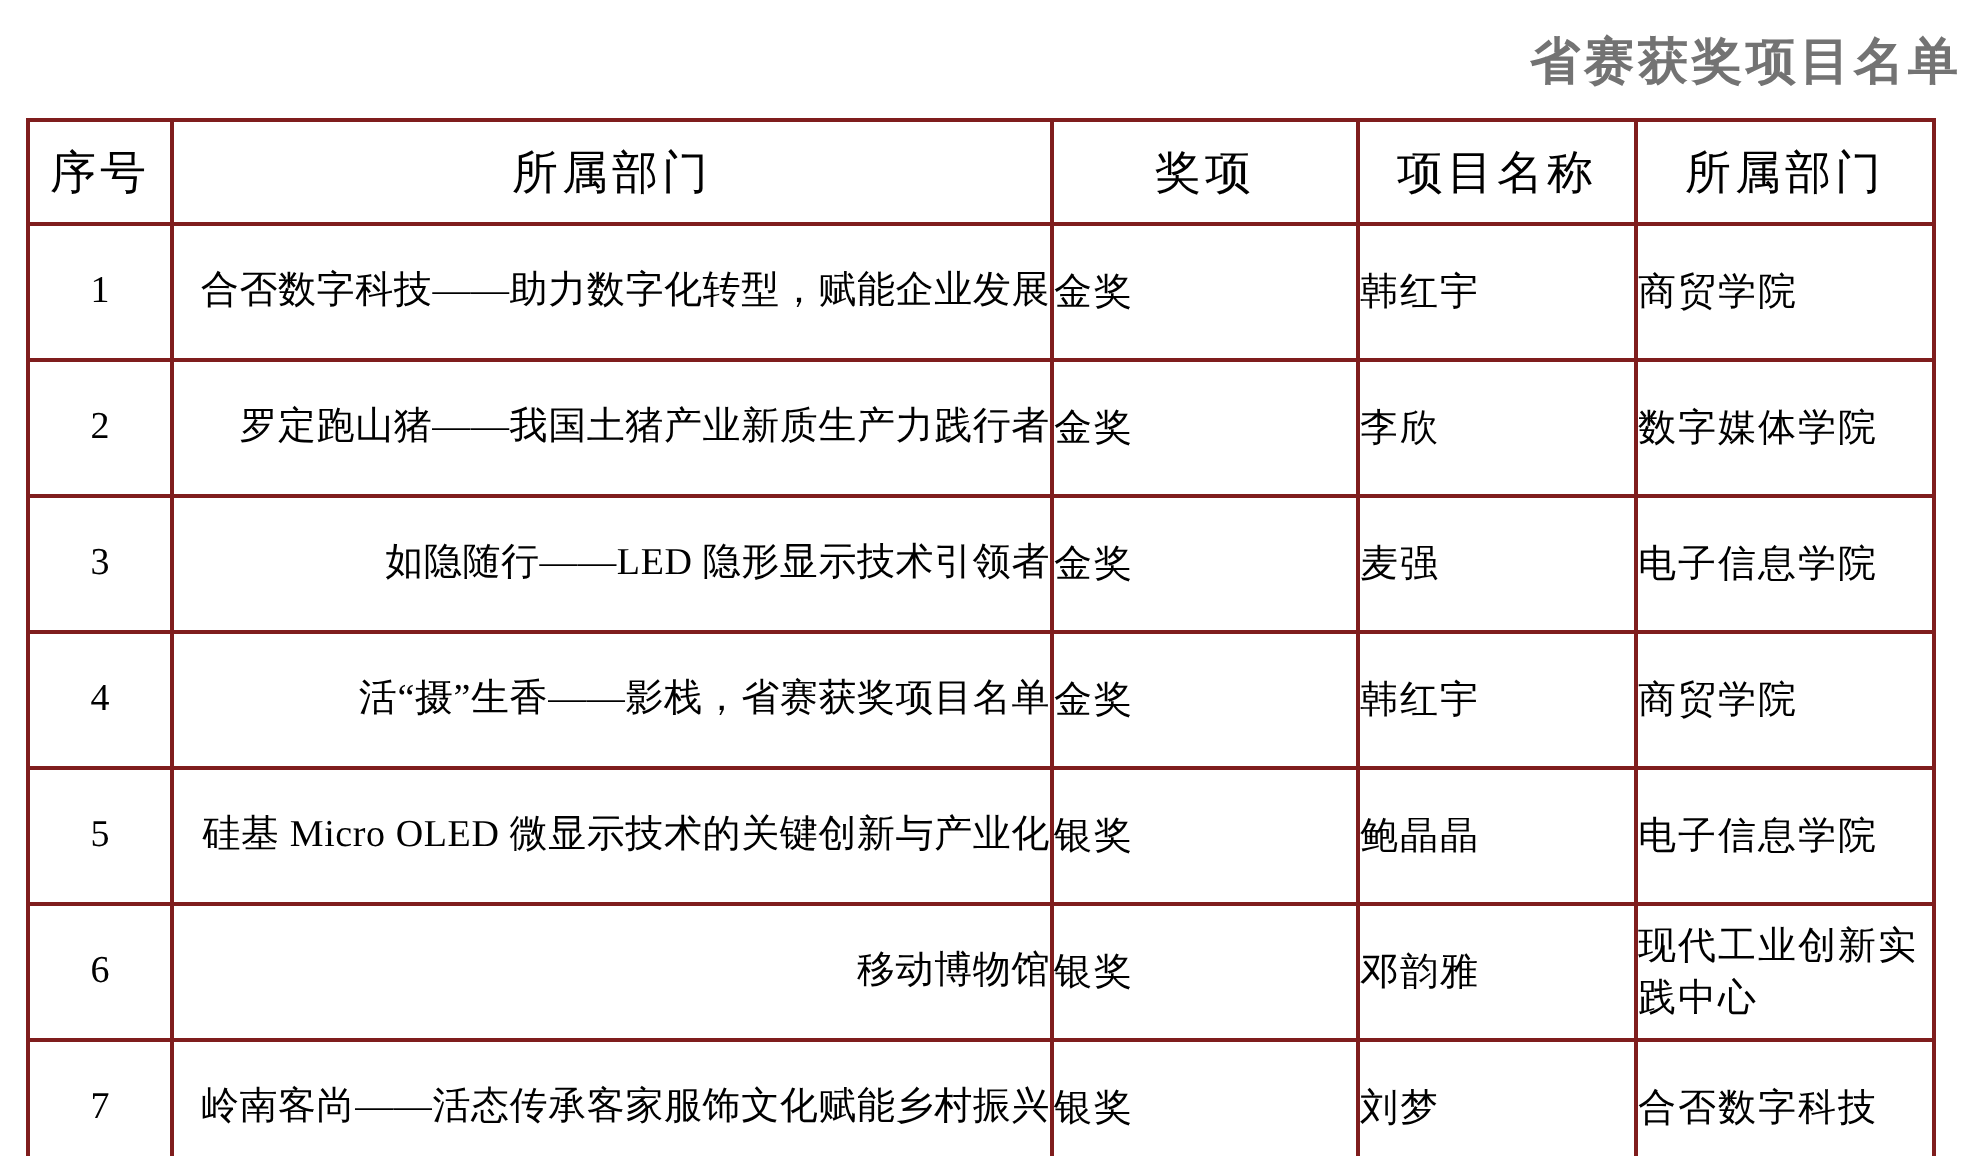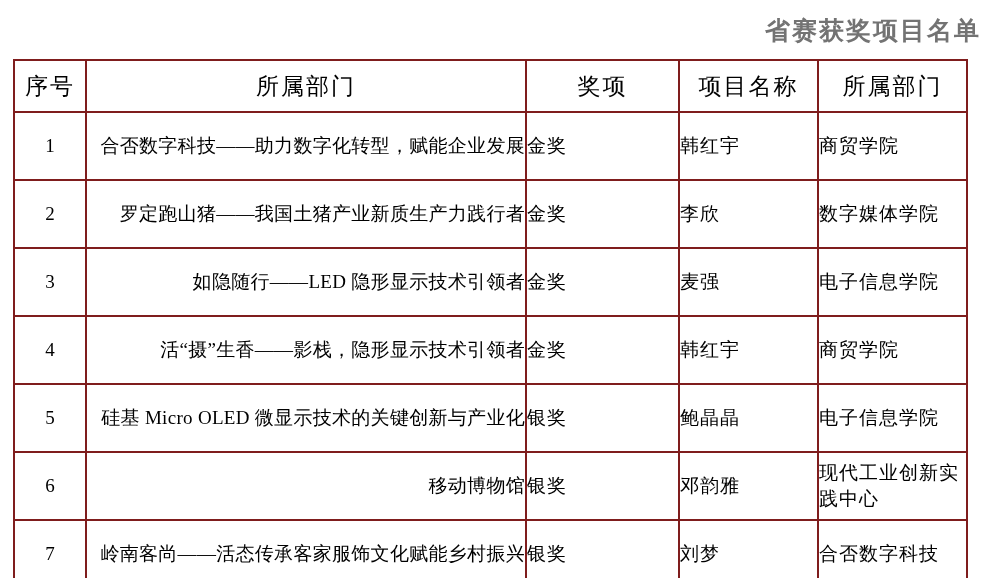--- a/index.html
+++ b/index.html
@@ -123,21 +123,21 @@
       </tr>
       <tr>
         <td class="cell-idx">3</td>
         <td class="cell-name">如隐随行——LED 隐形显示技术引领者</td>
         <td class="cell-center">金奖</td>
         <td class="cell-center">麦强</td>
         <td class="cell-center">电子信息学院</td>
       </tr>
       <tr>
         <td class="cell-idx">4</td>
-        <td class="cell-name">活“摄”生香——影栈，隐形显示技术引领者</td>
+        <td class="cell-name">活“摄”生香——影栈，省赛获奖项目名单</td>
         <td class="cell-center">金奖</td>
         <td class="cell-center">韩红宇</td>
         <td class="cell-center">商贸学院</td>
       </tr>
       <tr>
         <td class="cell-idx">5</td>
         <td class="cell-name">硅基 Micro OLED 微显示技术的关键创新与产业化</td>
         <td class="cell-center">银奖</td>
         <td class="cell-center">鲍晶晶</td>
         <td class="cell-center">电子信息学院</td>

